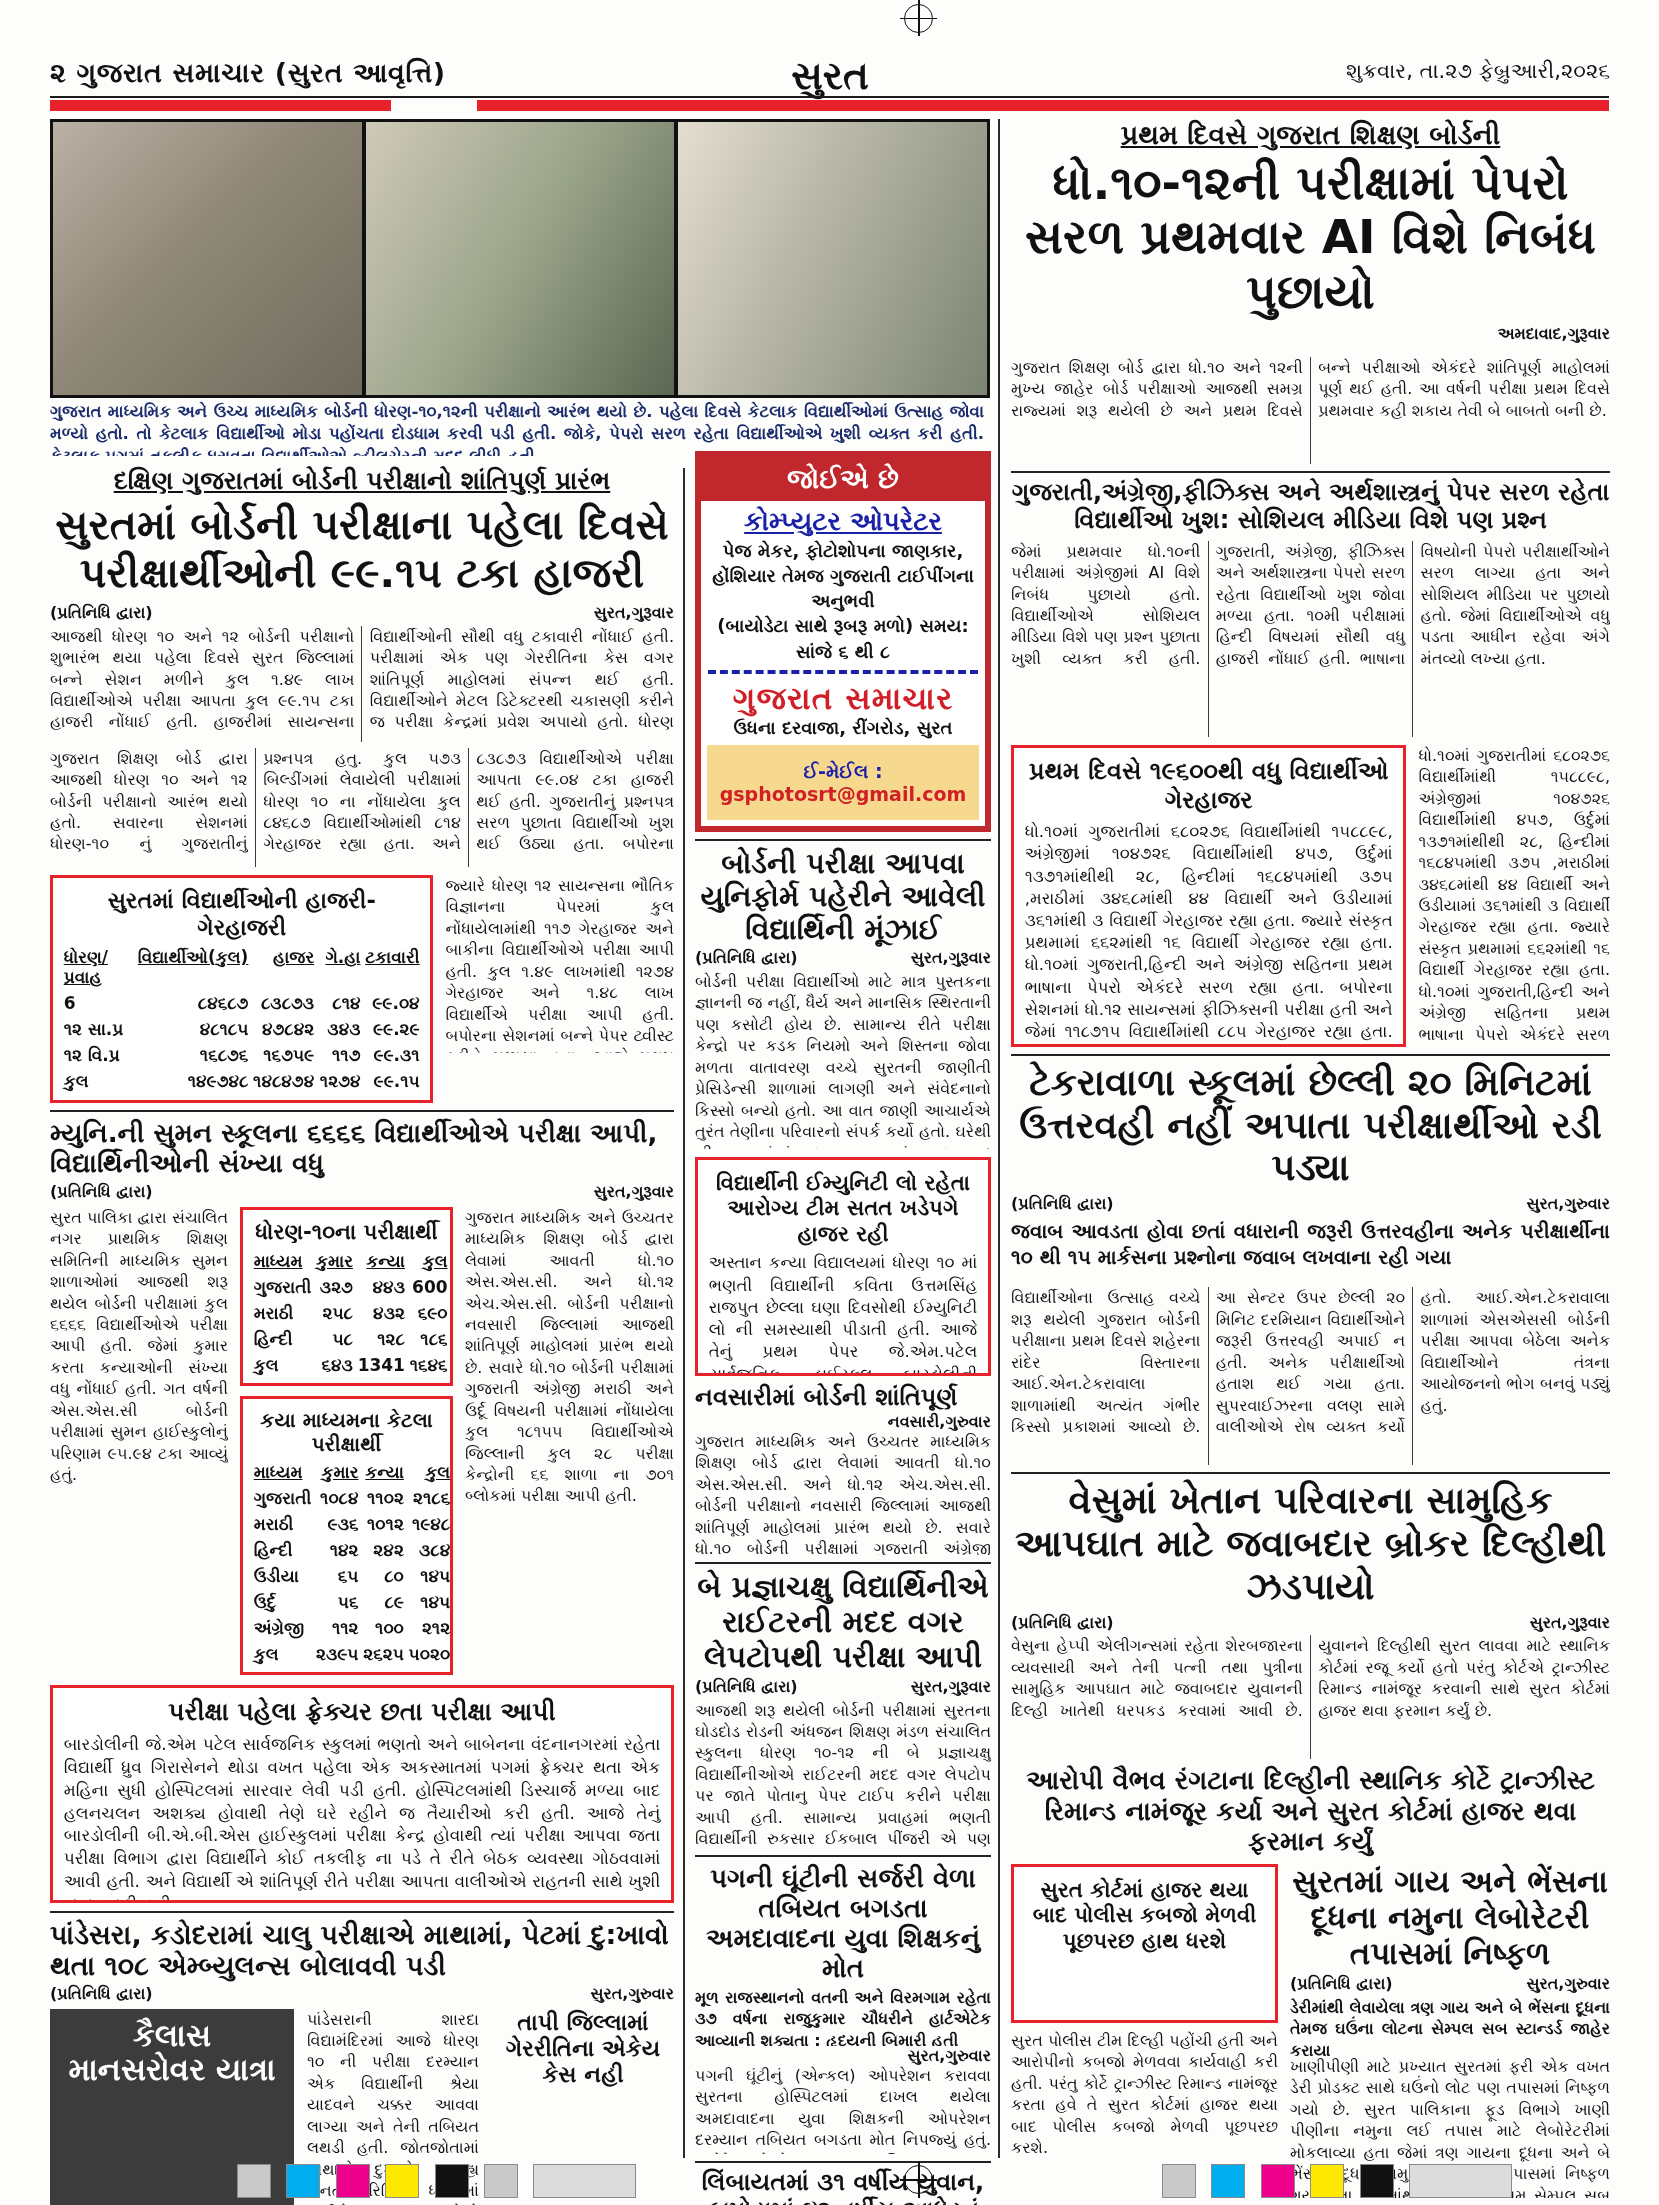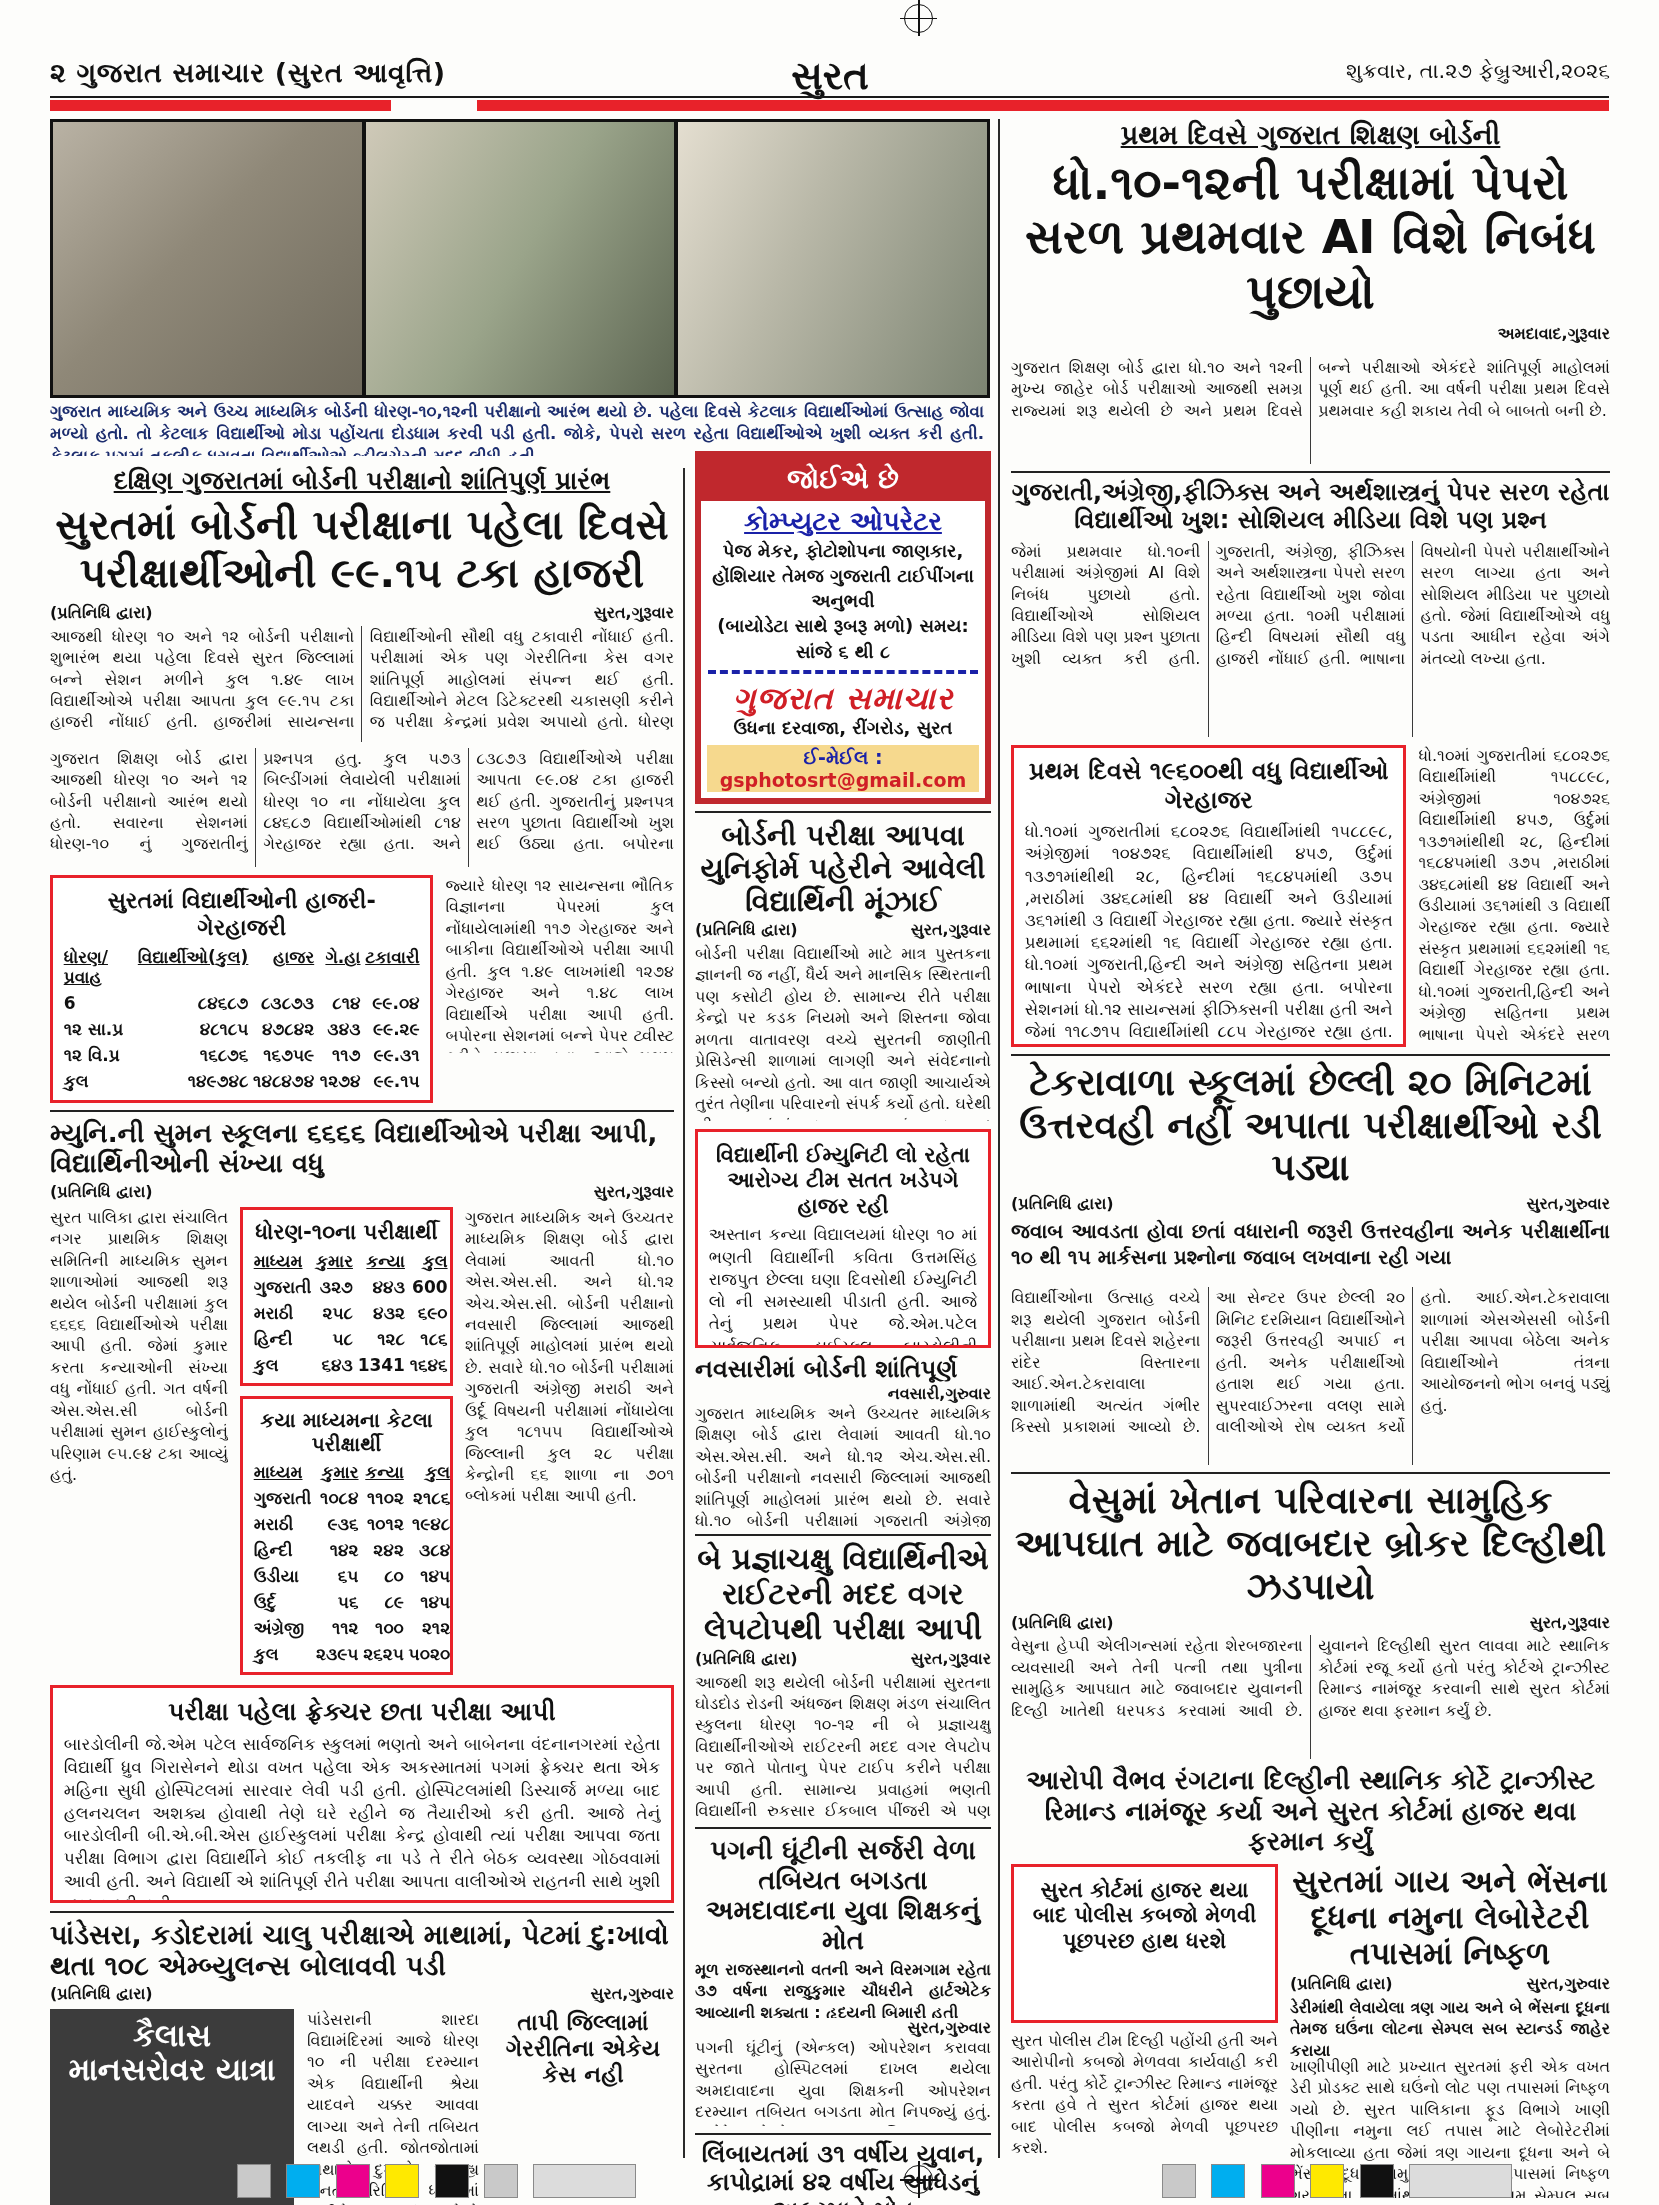--- a/index.html
+++ b/index.html
@@ -34,23 +34,23 @@
   .g5{grid-template-columns:1.5fr 1.9fr 1.1fr 0.9fr 1.1fr;}
   .g4{grid-template-columns:1.3fr 1fr 1fr 1fr;}
   .ghead{text-decoration:underline;}
   .num{text-align:right;}
   
   .opad{border:6px solid #c0282d;background:#fff;}
   .opad-head{background:#c0282d;color:#fff;text-align:center;font-size:27px;font-weight:bold;padding:6px 0;}
   .opad-sub{color:#1a21a8;text-align:center;font-size:26px;font-weight:bold;text-decoration:underline;padding:4.7px 0 1.2px 0;}
   .opad-line{text-align:center;font-size:18px;font-weight:bold;line-height:1.4;padding:0 8.3px;}
   .opad-dash{border-top:4.7px dashed #1a21a8;margin:6px 7.1px;}
-  .opad-brand{color:#d01f26;text-align:center;font-size:31px;font-weight:bold;letter-spacing:1.2px;font-style:italic;}
+  .opad-brand{color:#d01f26;text-align:center;font-size:31px;font-weight:bold;letter-spacing:1.2px;}
   .opad-addr{text-align:center;font-size:18px;font-weight:bold;}
-  .opad-mail{background:#f6d98e;text-align:center;font-size:19px;font-weight:bold;margin:6px;padding:1px 0;}
+  .opad-mail{background:#f6d98e;text-align:center;font-size:19px;font-weight:bold;margin:6px;padding:15px 0;}
   .opad-mail .lbl{color:#1a21a8;}
   .opad-mail .adr{color:#d01f26;}
   
   .kailash{background:#3c3c3c;color:#fff;padding:9.5px;text-align:center;}
   .kai-title{font-size:31px;font-weight:bold;line-height:1.1;}
   
   .sw{width:32px;height:32px;border:1.2px solid #8a8a8a;display:inline-block;margin-right:15.4px;}
   .swwide{width:101px;}
   .regmark{width:27px;height:27px;border:1.8px solid #111;border-radius:50%;position:relative;}
   .regmark:before,.regmark:after{content:"";position:absolute;background:#111;}

